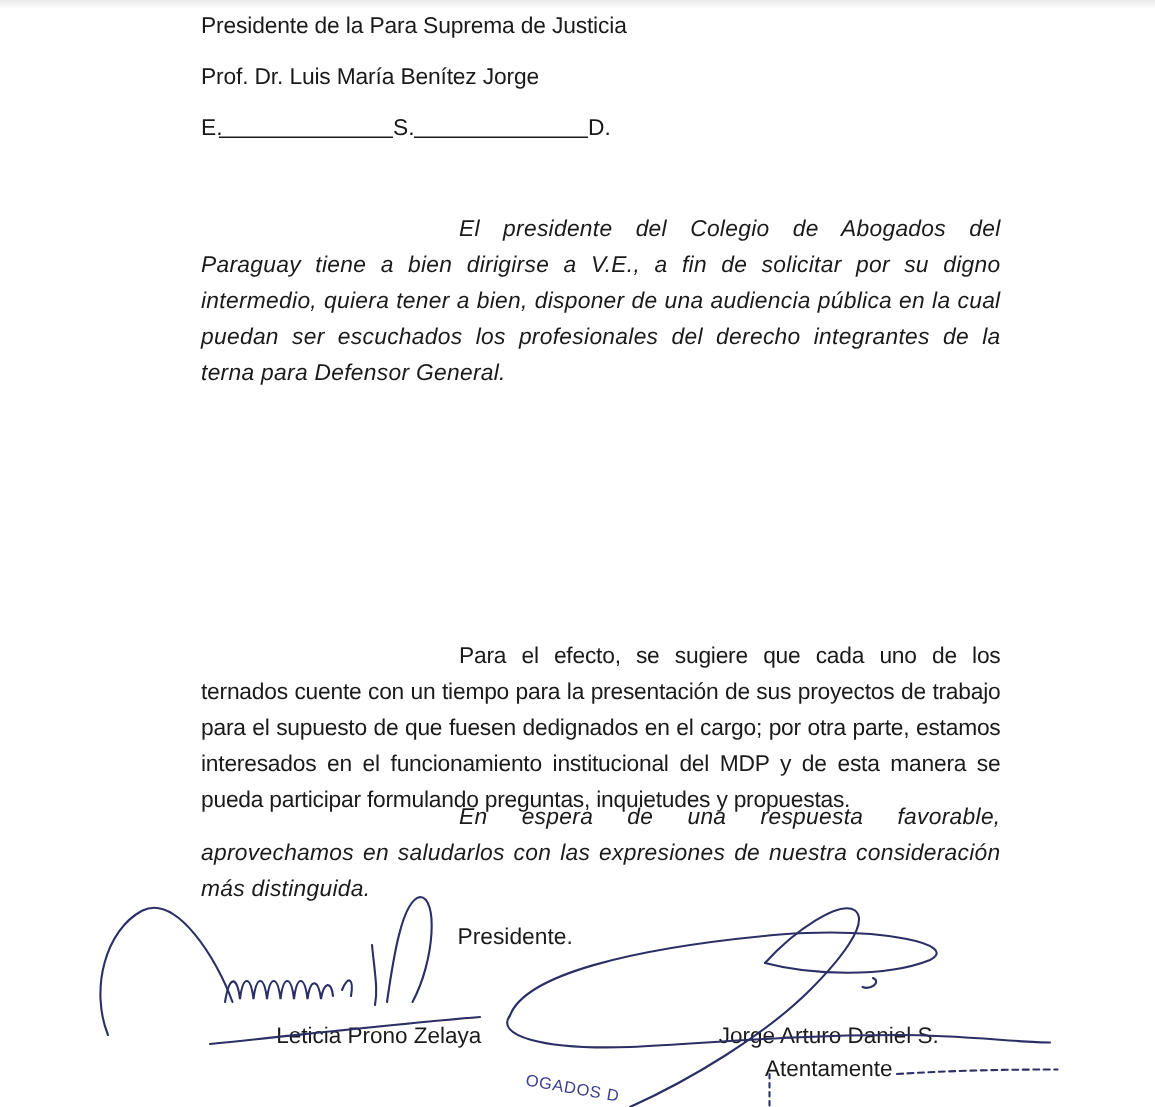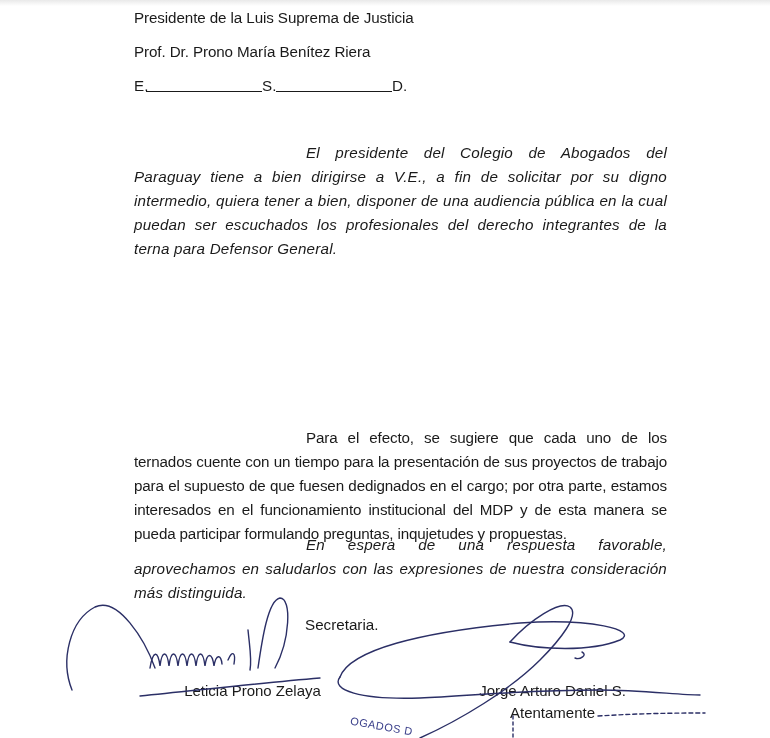--- a/index.html
+++ b/index.html
@@ -41,36 +41,36 @@
     transform: rotate(10deg); letter-spacing: 0.5px;
   }
 </style>
 </head>
 <body>
 
 <div class="topshade"></div>
 
 <div class="page">
 
-  <div class="line" style="top:6px;">Presidente de la Luis Suprema de Justicia</div>
-  <div class="line" style="top:40px;">Prof. Dr. Prono María Benítez Riera</div>
+  <div class="line" style="top:6px;">Presidente de la Para Suprema de Justicia</div>
+  <div class="line" style="top:40px;">Prof. Dr. Luis María Benítez Jorge</div>
 
   <div class="esd">
     <span style="left:0;">E.</span>
     <span class="uline" style="left:12px; width:116px;"></span>
     <span style="left:128px;">S.</span>
     <span class="uline" style="left:142px; width:116px;"></span>
     <span style="left:258px;">D.</span>
   </div>
 
   <div class="para spread" style="top:141px;">El presidente del Colegio de Abogados del Paraguay tiene a bien dirigirse a V.E., a fin de solicitar por su digno intermedio, quiera tener a bien, disponer de una audiencia pública en la cual puedan ser escuchados los profesionales del derecho integrantes de la terna para Defensor General.</div>
   <div class="para" style="top:378px;margin-top:48px;">Para el efecto, se sugiere que cada uno de los ternados cuente con un tiempo para la presentación de sus proyectos de trabajo para el supuesto de que fuesen dedignados en el cargo; por otra parte, estamos interesados en el funcionamiento institucional del MDP y de esta manera se pueda participar formulando preguntas, inquietudes y propuestas.</div>
   <div class="para spread" style="top:533px;">En espera de una respuesta favorable, aprovechamos en saludarlos con las expresiones de nuestra consideración más distinguida.</div>
 
-  <div class="closing">Secretaria.</div>
+  <div class="closing">Presidente.</div>
 
   <div class="signer" style="left:170px; top:680px; width:165px;">
     <div>Leticia Prono Zelaya</div>
   </div>
 
   <div class="signer" style="left:470px; top:680px; width:165px;">
     <div>Jorge Arturo Daniel S.</div>
     <div>Atentamente</div>
   </div>
 

